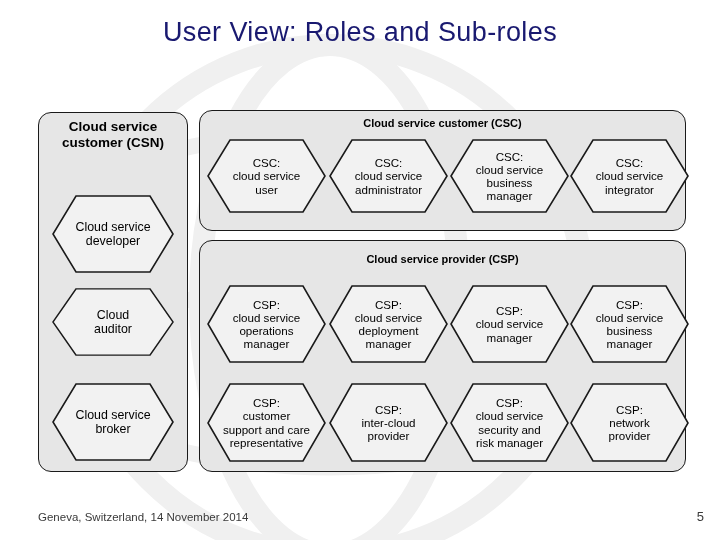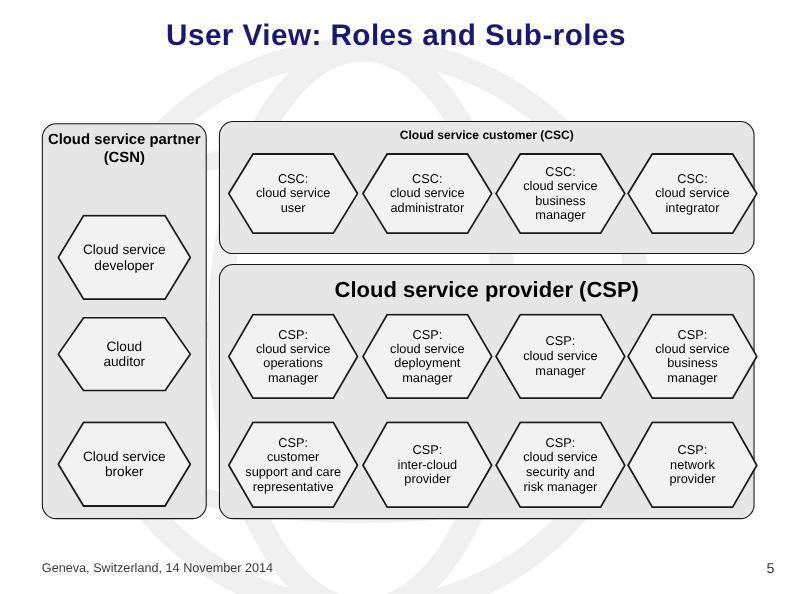--- a/index.html
+++ b/index.html
@@ -26,21 +26,21 @@
   }
 
   
   #slide-title {
     position: absolute;
     left: 0;
     top: 17px;
     width: 720px;
     text-align: center;
     font-size: 27px;
-    font-weight: bold;
+    font-weight: normal;
     color: #191970;
     letter-spacing: 0.4px;
     z-index: 3;
     white-space: nowrap;
   }
 
   
   #diagram {
     position: absolute;
     left: 0; top: 0;
@@ -64,21 +64,21 @@
     color: #000000;
     line-height: 1.18;
   }
 
   #panel-csn  { left: 38px;  top: 112px; width: 150px; height: 360px; }
   #panel-csc  { left: 199px; top: 110px; width: 487px; height: 121px; }
   #panel-csp  { left: 199px; top: 240px; width: 487px; height: 232px; }
 
   #panel-csn .panel-title { top: 6px;  font-size: 13.5px; }
   #panel-csc .panel-title { top: 6px;  font-size: 11px; }
-  #panel-csp .panel-title { top: 12px; font-size: 20px; }
+  #panel-csp .panel-title { top: 12px; font-size: 11px; }
 
   
   .hex {
     position: absolute;
     box-sizing: border-box;
   }
   .hex svg {
     position: absolute;
     left: 0; top: 0;
     width: 100%;
@@ -136,21 +136,21 @@
     <path d="M90 425 Q330 510 570 425"></path>
   </g>
 </svg>
 
 <div id="slide-title">User View: Roles and Sub-roles</div>
 
 <div id="diagram">
 
   <div class="panel" id="panel-csn">
     <div class="panel-title">Cloud service
-partner (CSN)</div>
+customer (CSN)</div>
   </div>
 
   <div class="hex" style="left:52px; top:195px; width:122px; height:78px;">
     <svg viewBox="0 0 122 78" preserveAspectRatio="none">
       <polygon points="24,1 98,1 121,39 98,77 24,77 1,39" fill="#f2f2f2" stroke="#1a1a1a" stroke-width="1.6"></polygon>
     </svg>
     <div class="hex-label sz-12">Cloud service
 developer</div>
   </div>
 

